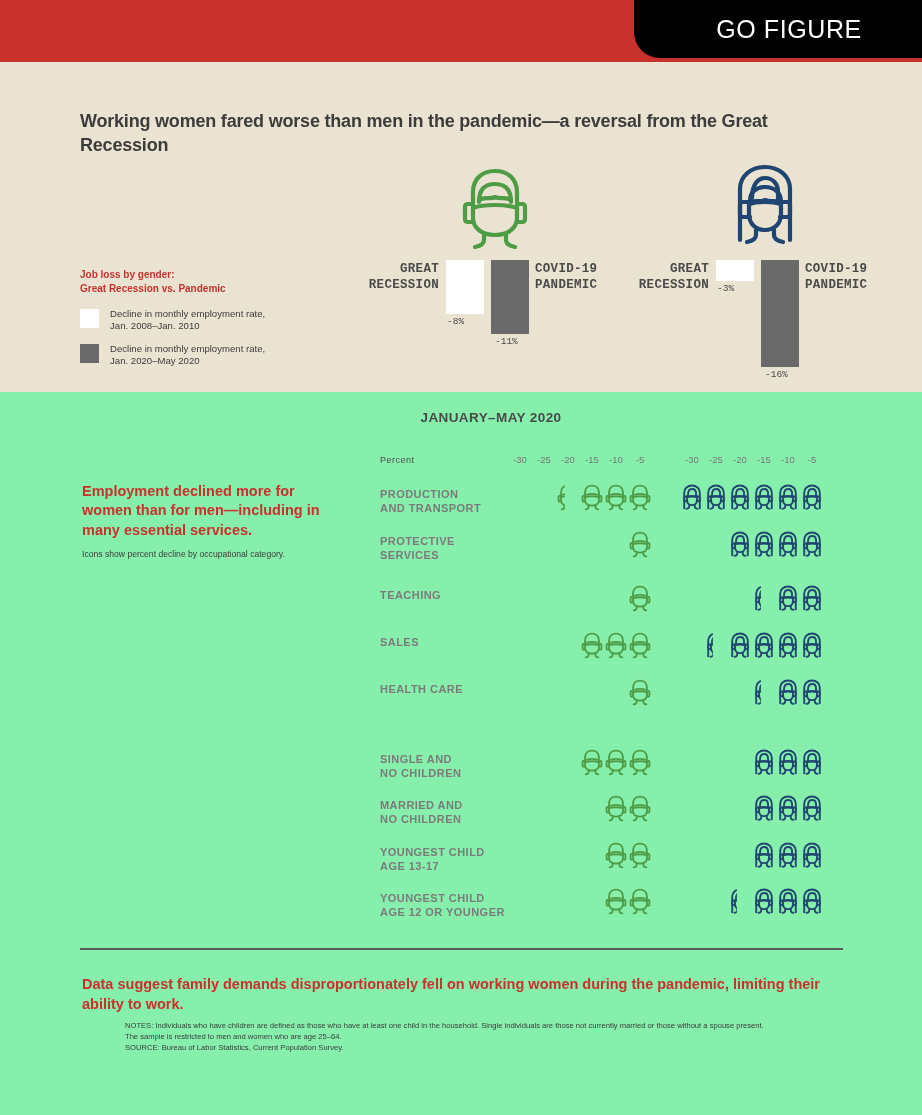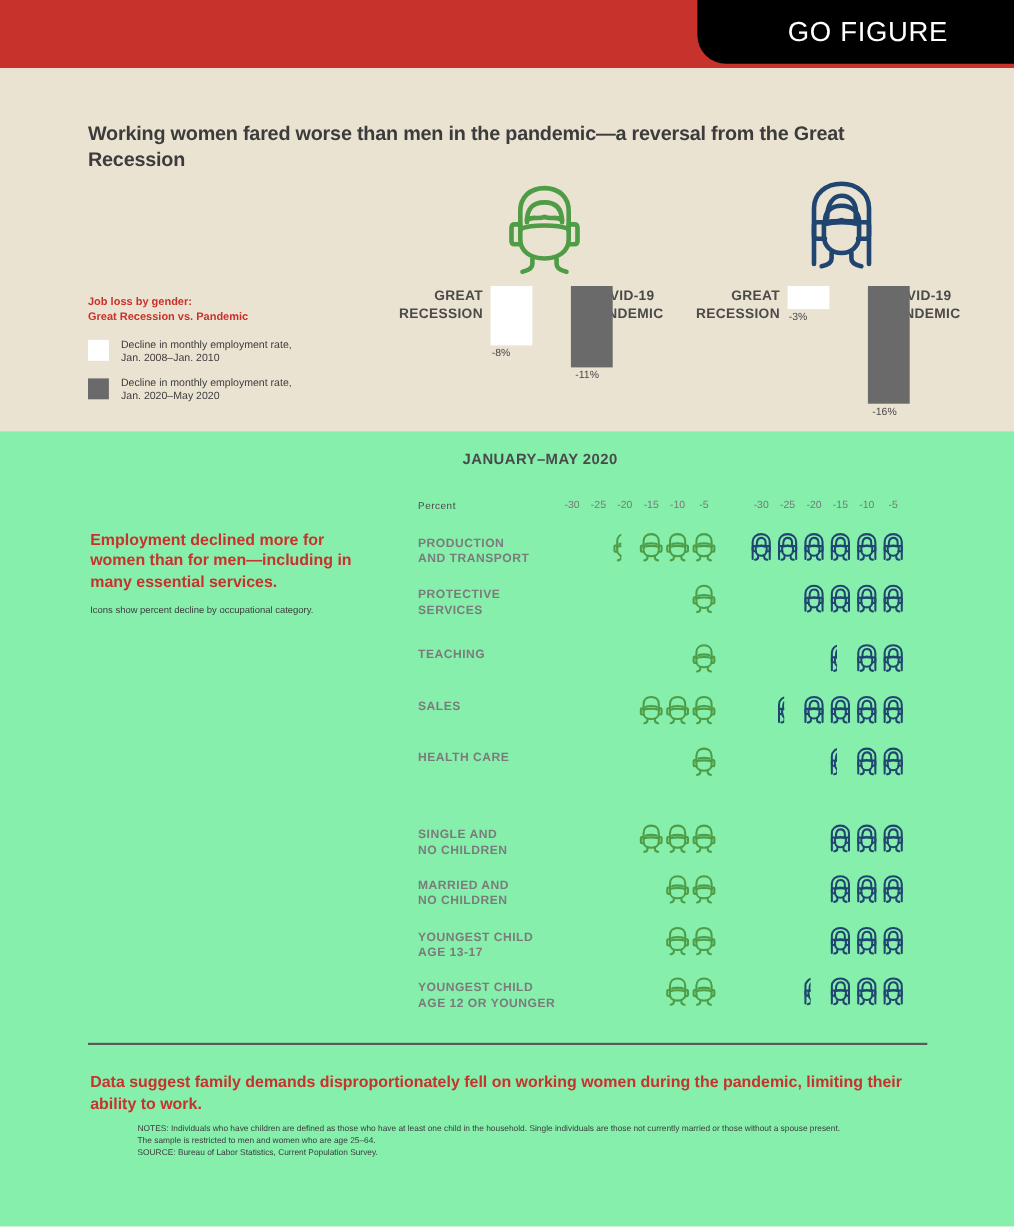--- a/index.html
+++ b/index.html
@@ -85,42 +85,42 @@
   }
   .legend-swatch.white { background: #ffffff; }
   .legend-swatch.gray  { background: #6a6a6a; }
   .legend-text {
     font-size: 9.6px;
     line-height: 1.3;
     color: #3c3c3c;
   }
 
   
-  .gender-panel { position: absolute; }
+  .gender-panel { position: absolute; font-family: Liberation Mono, monospace; }
   .gender-panel.male   { left: 395px; top: 100px; width: 200px; }
   .gender-panel.female { left: 665px; top: 100px; width: 200px; }
 
   .avatar-wrap {
     height: 90px;
     display: flex;
     align-items: flex-end;
     justify-content: center;
   }
   .bars-area {
     position: relative;
     height: 130px;
     margin-top: 8px;
   }
   .bar-col {
     position: absolute;
     top: 0;
     width: 38px;
   }
   .bar-col.left  { left: 51px; }
-  .bar-col.right { left: 96px; margin-left: 28px; }
+  .bar-col.right { left: 96px; }
   .bar {
     width: 38px;
   }
   .bar.white { background: #ffffff; }
   .bar.gray  { background: #6a6a6a; }
   .bar-value {
     font-size: 9.5px;
     color: #4a4a4a;
     margin-top: 2px;
     text-align: left;

